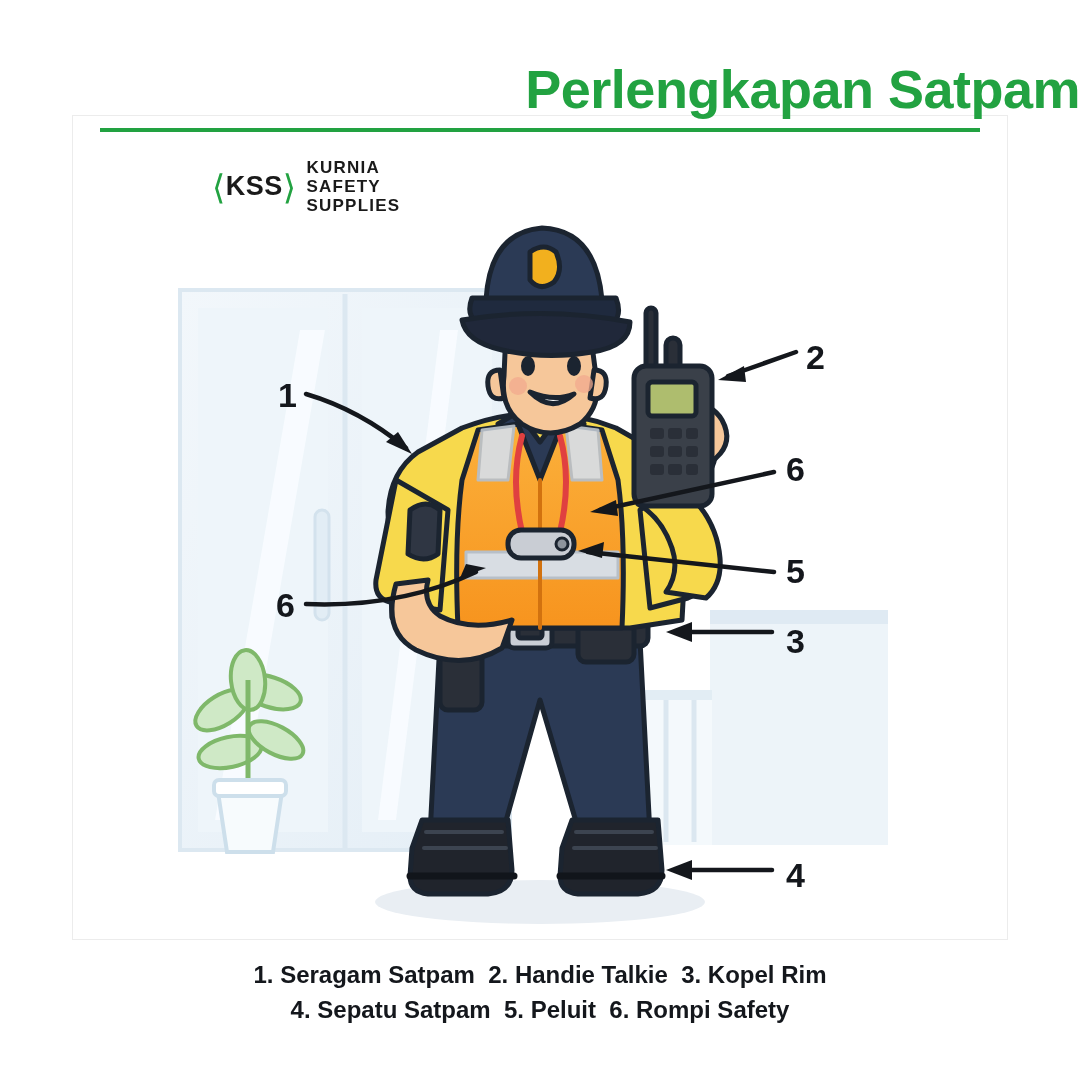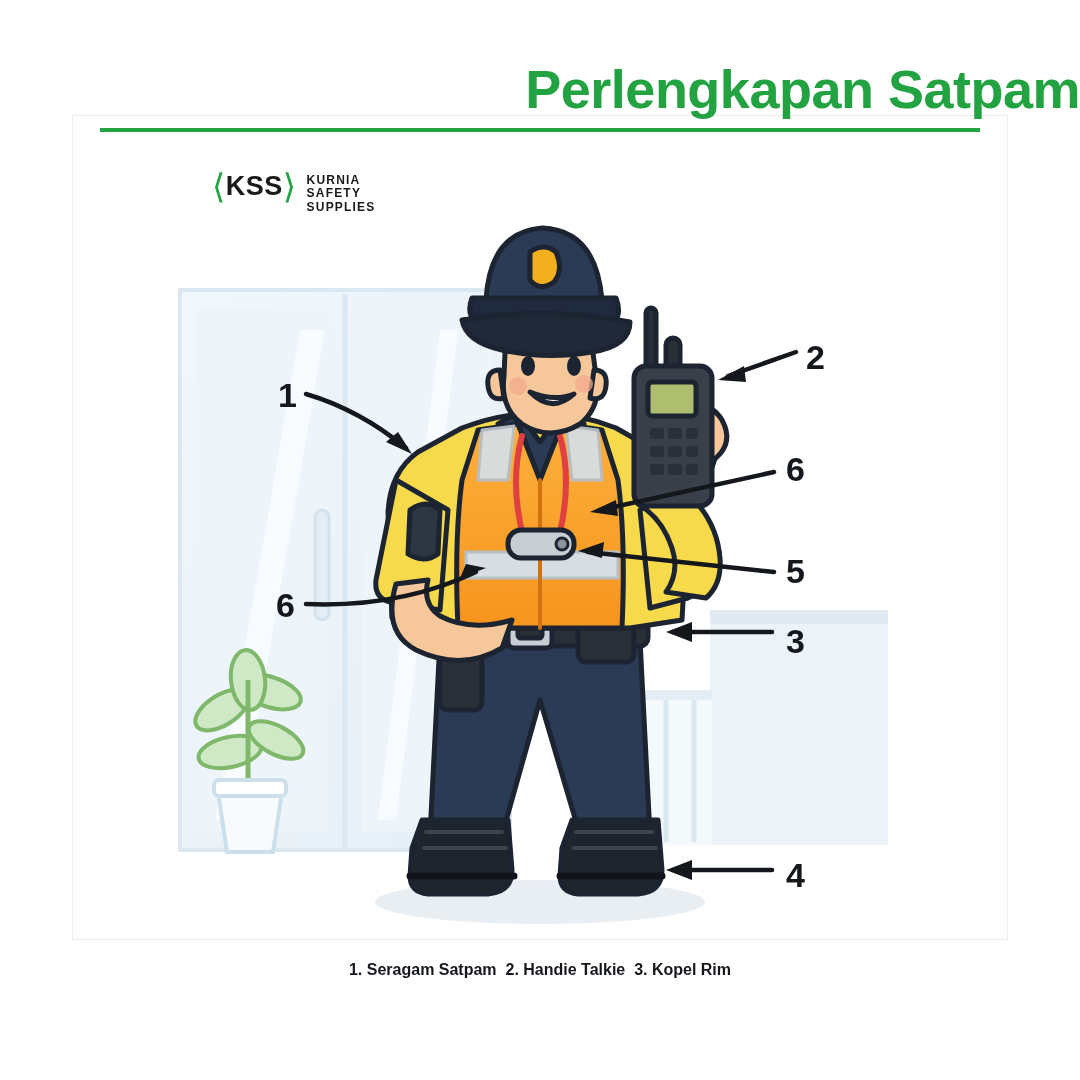--- a/index.html
+++ b/index.html
@@ -67,26 +67,25 @@
     color: #1a1a1a;
     letter-spacing: 0.5px;
   }
   #logo .brack {
     color: #22a241;
     font-size: 34px;
     font-weight: 400;
     line-height: 1;
   }
   #logo .words {
-    font-size: 12px;
+    font-size: 17px;
     font-weight: 800;
     line-height: 1.12;
     color: #1a1a1a;
     letter-spacing: 1.2px;
-    margin-top: 16px;
   }
   
   #scene {
     position: absolute;
     top: 180px;
     left: 110px;
     width: 860px;
     height: 760px;
   }
   
@@ -97,21 +96,21 @@
     color: #14171c;
   }
   
   #caption {
     position: absolute;
     top: 958px;
     left: 0;
     width: 1080px;
     text-align: center;
     color: #14171c;
-    font-size: 16px;
+    font-size: 24px;
     font-weight: 700;
     line-height: 1.45;
   }
   #caption .line { white-space: pre; }
 </style>
 </head>
 <body>
 
 <div id="poster">
 
@@ -328,15 +327,16 @@
   <div class="callout-num" style="left:278px; top:376px;">1</div>
   <div class="callout-num" style="left:806px; top:338px;">2</div>
   <div class="callout-num" style="left:786px; top:450px;">6</div>
   <div class="callout-num" style="left:786px; top:552px;">5</div>
   <div class="callout-num" style="left:276px; top:586px;">6</div>
   <div class="callout-num" style="left:786px; top:622px;">3</div>
   <div class="callout-num" style="left:786px; top:856px;">4</div>
 
   <div id="caption">
     <div class="line">1. Seragam Satpam  2. Handie Talkie  3. Kopel Rim</div>
+    <div class="line">4. Sepatu Satpam  5. Peluit  6. Rompi Safety</div>
   </div>
 
 </div>
 
 </body></html>

